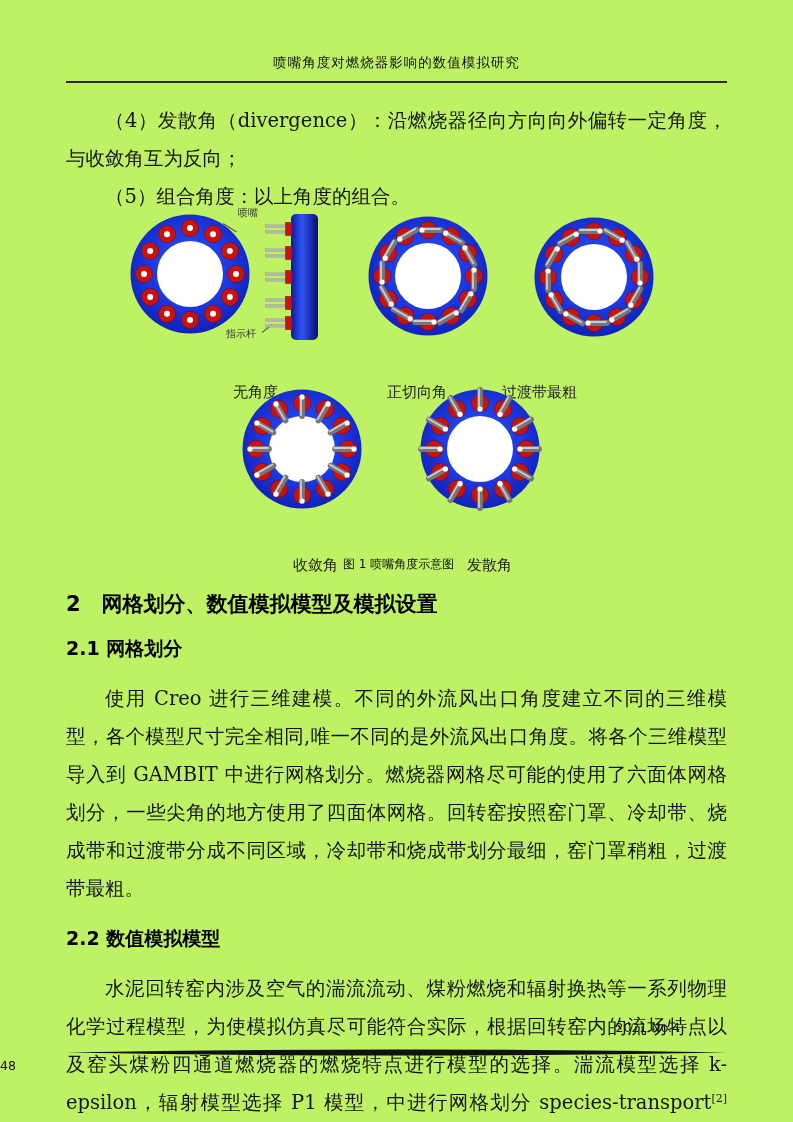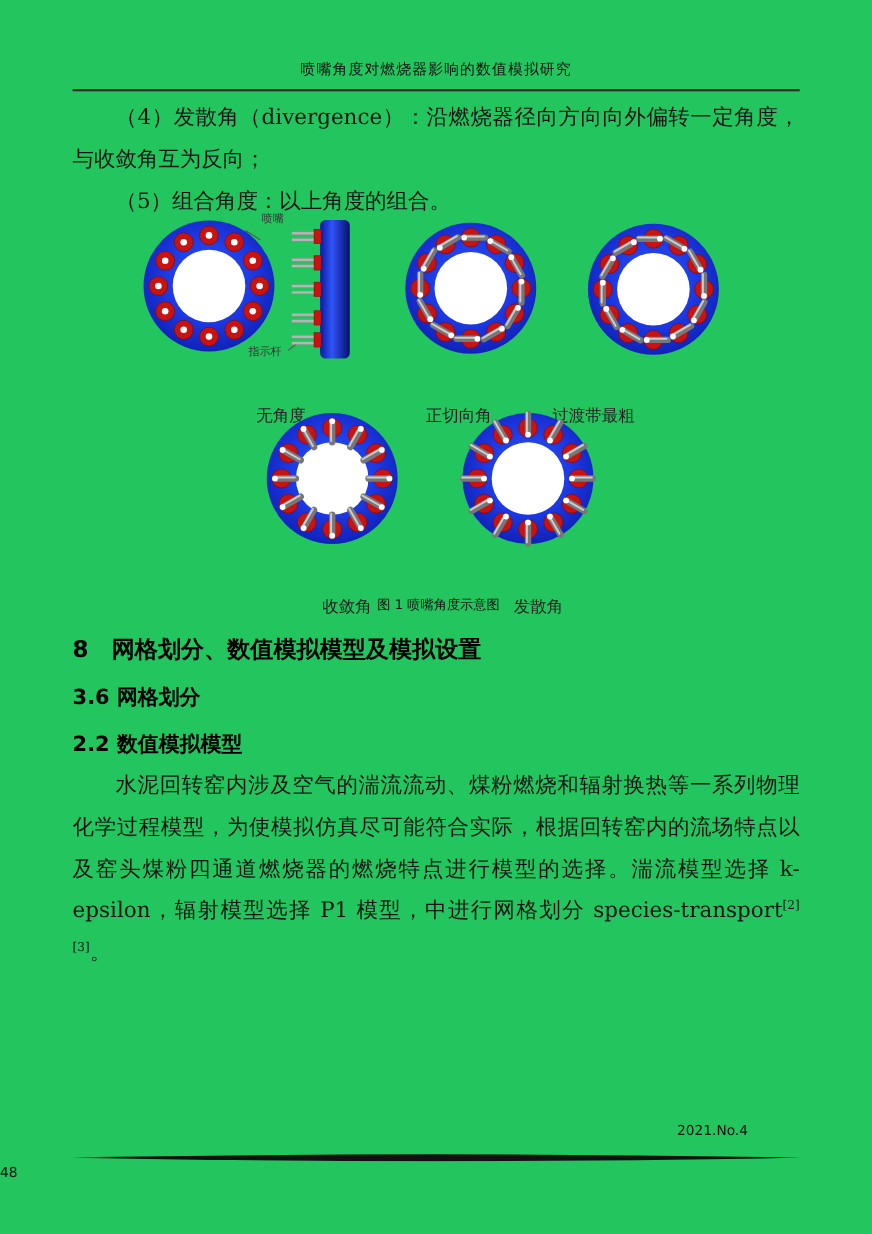--- a/index.html
+++ b/index.html
@@ -1,19 +1,19 @@
 <!DOCTYPE html>
 <html><head>
 <meta charset="utf-8">
 <style>
   html,body{margin:0;padding:0;background:#fff;}
   .page{
     position:relative;
     width:793px;height:1122px;
-    background:#22c55e;
+    background:#bef264;
     font-family:"DejaVu Serif", serif;
     color:#1a1a1a;
     overflow:hidden;
     text-decoration:underline;
   }
   .content{position:absolute;left:66px;top:0;width:661px;}
   .header-title{
     margin-top:54px;
     text-align:center;
     font-size:13.5px;
@@ -27,21 +27,21 @@
     border-bottom:2px solid #2b2b2b;
   }
   p.body{
     margin:0;
     font-size:19.5px;
     line-height:38px;
     text-align:justify;
     text-indent:2em;
     color:#151515;
   }
-  p.body.first{margin-top:5px;}
+  p.body.first{margin-top:19px;}
   .figure{
     position:relative;
     height:372px;
     margin-top:-6px;
   }
   .ring{position:absolute;width:124px;height:124px;}
   .sideview{position:absolute;}
   .fig-label{
     position:absolute;
     font-family:"DejaVu Sans", sans-serif;
@@ -422,22 +422,23 @@
           <line x1="40.99999999999998" y1="26.358983848622465" x2="31.49999999999997" y2="9.904501176718135" stroke="#cccccc" stroke-width="1.8" stroke-linecap="round"></line>
           <circle cx="41.99999999999998" cy="27.358983848622465" r="2.6" fill="#ffffff"></circle>
         </svg>
 
       <div class="fig-label" style="left:227px;top:323px;">收敛角</div>
       <div class="fig-label" style="left:401px;top:323px;">发散角</div>
 
       <div class="fig-caption" style="left:277px;top:346px;">图 1 喷嘴角度示意图</div>
     </div>
 
-    <h2 class="sec">8　网格划分、数值模拟模型及模拟设置</h2>
-    <h3 class="subsec">3.6 网格划分</h3>
+    <h2 class="sec">2　网格划分、数值模拟模型及模拟设置</h2>
+    <h3 class="subsec">2.1 网格划分</h3>
+    <p class="body first">使用 Creo 进行三维建模。不同的外流风出口角度建立不同的三维模型，各个模型尺寸完全相同,唯一不同的是外流风出口角度。将各个三维模型导入到 GAMBIT 中进行网格划分。燃烧器网格尽可能的使用了六面体网格划分，一些尖角的地方使用了四面体网格。回转窑按照窑门罩、冷却带、烧成带和过渡带分成不同区域，冷却带和烧成带划分最细，窑门罩稍粗，过渡带最粗。</p>
 
     <h3 class="subsec">2.2 数值模拟模型</h3>
     <p class="body first"><span>水泥回转窑内涉及空气的湍流流动、煤粉燃烧和辐射换热等一系列物理化学过程模型，为使模拟仿真尽可能符合实际，根据回转窑内的流场特点以及窑头煤粉四通道燃烧器的燃烧特点进行模型的选择。湍流模型选择 k-epsilon，辐射模型选择 P1 模型，中进行网格划分 species-transport</span><sup class="ref">[2]</sup><sup class="ref">[3]</sup><span>。</span></p>
 
   </div>
 
   <svg class="footer-rule" viewBox="0 0 661 7">
     <path d="M0,3.5 Q165,0.4 330,0.4 Q496,0.4 661,3.5 Q496,6.6 330,6.6 Q165,6.6 0,3.5 Z" fill="#111"></path>
   </svg>
   <div class="footer-page">48</div>

